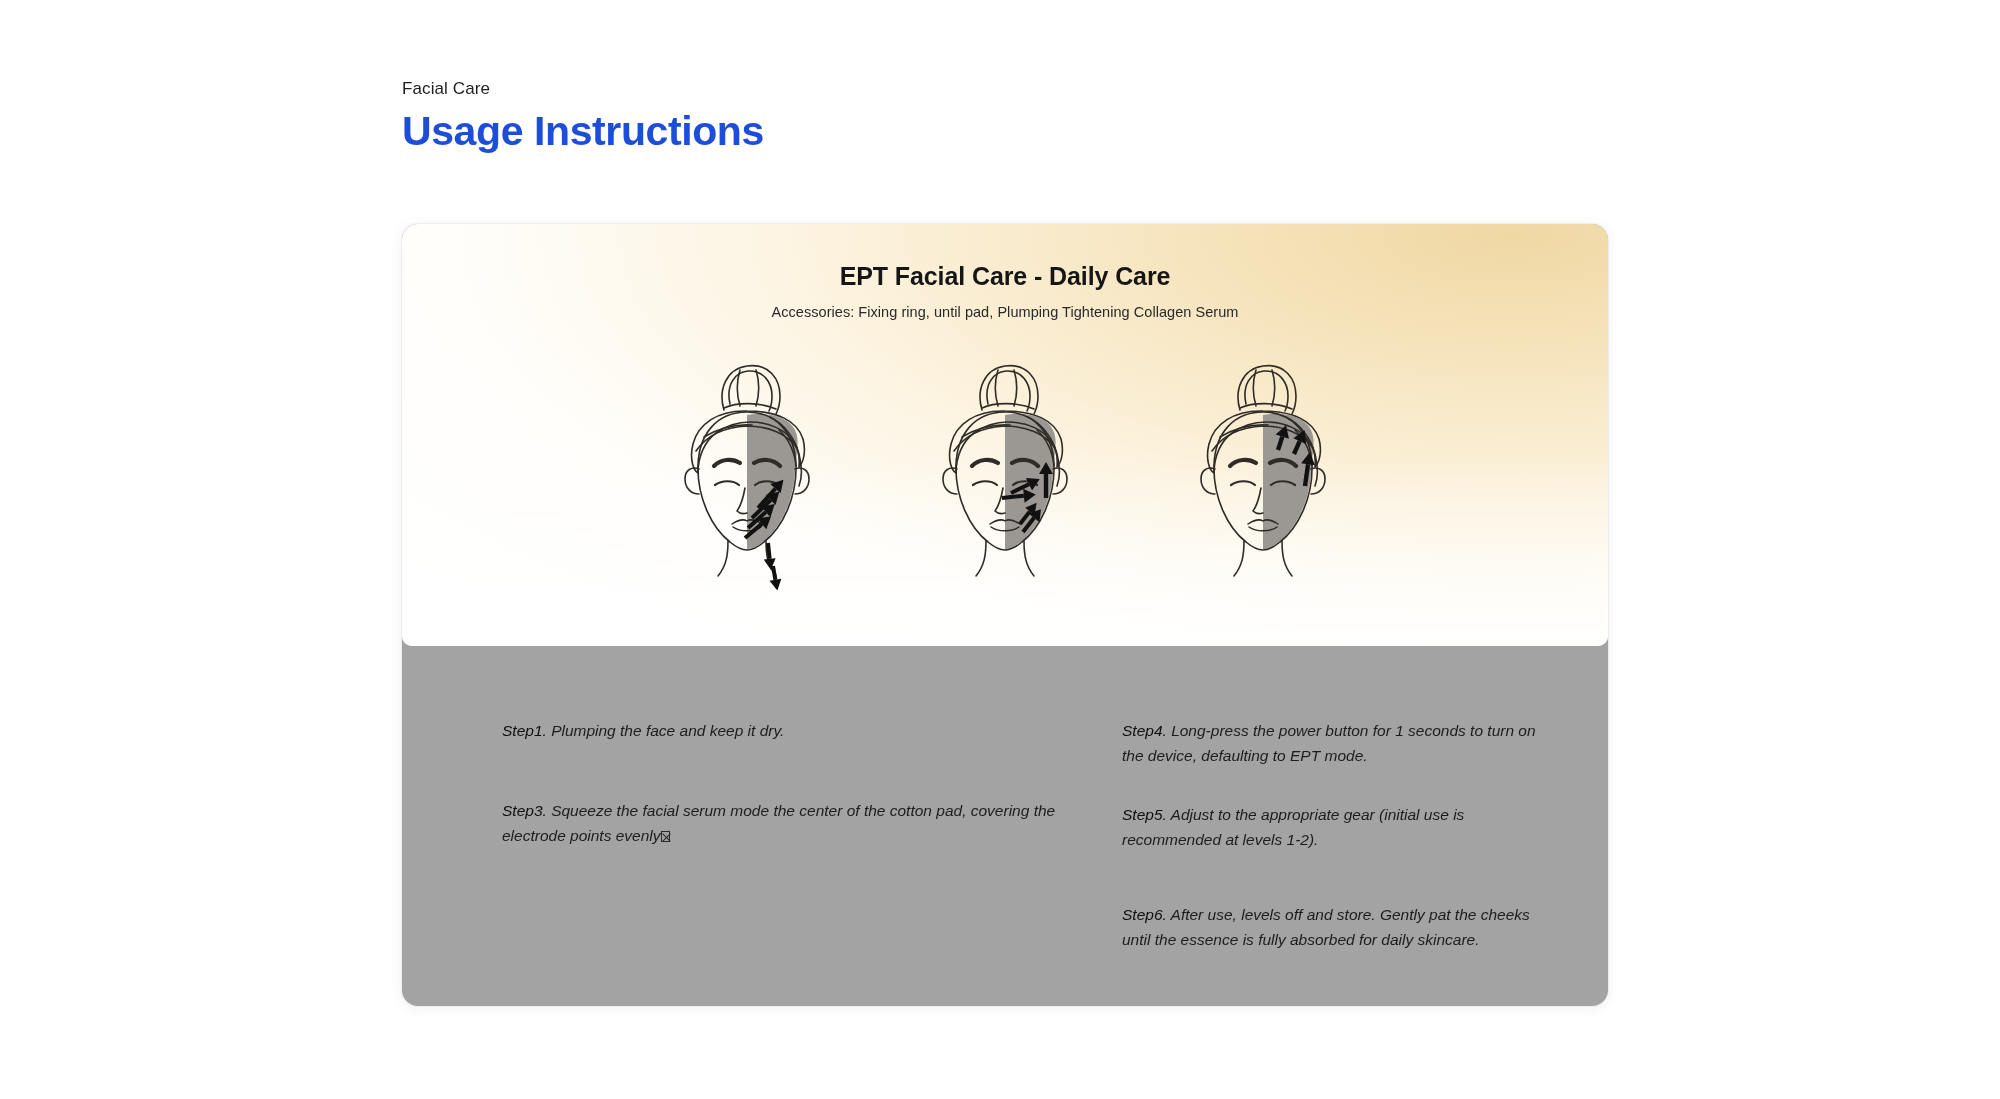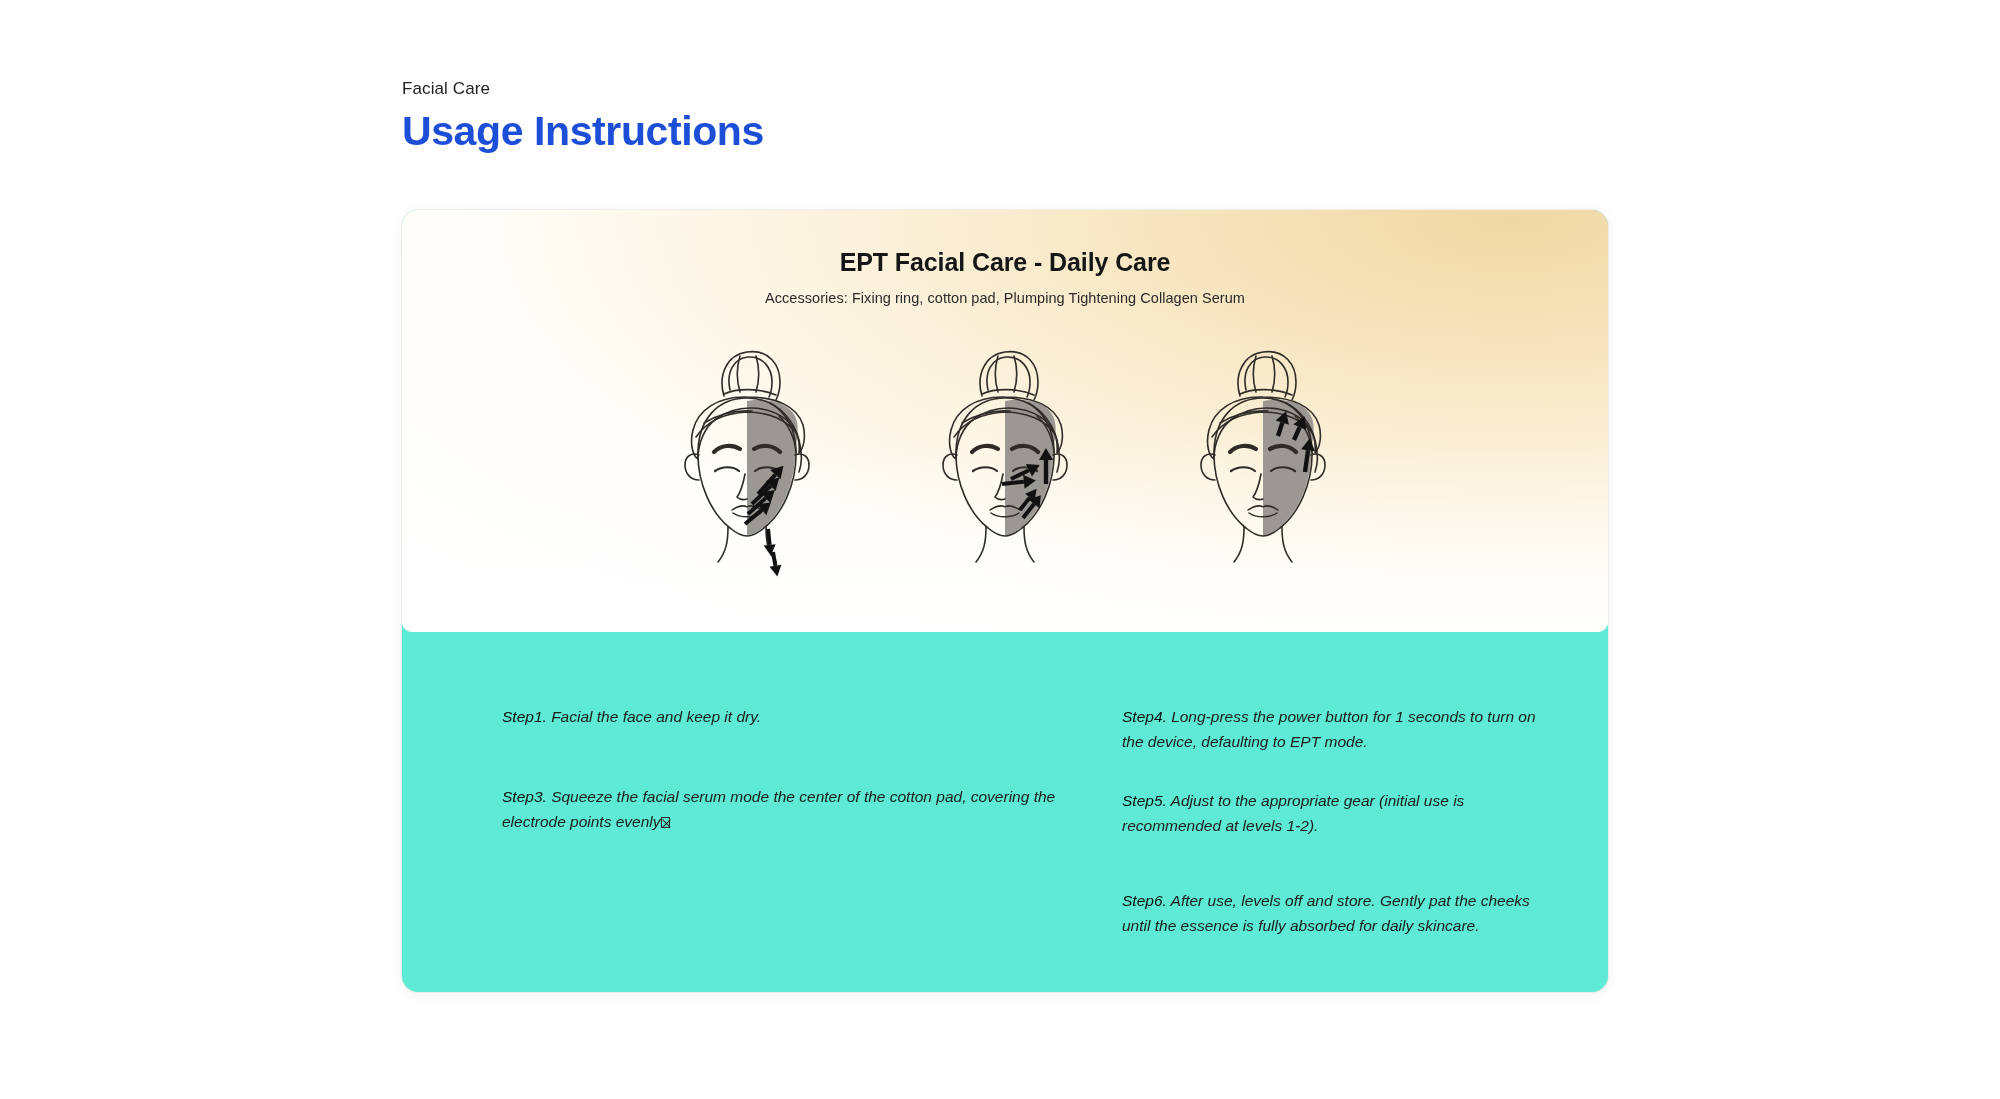--- a/index.html
+++ b/index.html
@@ -40,24 +40,24 @@
     line-height: 50px;
     font-weight: 700;
     color: #1d4ed8;
     letter-spacing: -0.4px;
   }
 
   
   .card {
     position: absolute;
     left: 402px;
-    top: 210px;
+    top: 224px;
     width: 1206px;
     height: 782px;
-    background: #5eead4;
+    background: #a3a3a3;
     border-radius: 16px;
     box-shadow: 0 2px 14px rgba(30, 25, 15, 0.065),
                 0 0 0 1px rgba(225, 220, 210, 0.28);
     overflow: hidden;
   }
 
   
   .hero {
     position: relative;
     width: 100%;
@@ -168,21 +168,21 @@
 
   <div class="page-header">
     <div class="eyebrow">Facial Care</div>
     <h1 class="page-title">Usage Instructions</h1>
   </div>
 
   <div class="card">
 
     <div class="hero">
       <div class="hero-title">EPT Facial Care - Daily Care</div>
-      <div class="hero-subtitle">Accessories: Fixing ring, cotton pad, Plumping Tightening Collagen Serum</div>
+      <div class="hero-subtitle">Accessories: Fixing ring, until pad, Plumping Tightening Collagen Serum</div>
 
       <div class="figures">
 
         <div class="figure">
           <svg viewBox="0 0 190 262" xmlns="http://www.w3.org/2000/svg">
             <g fill="none" stroke="#2f2b27" stroke-width="1.6" stroke-linecap="round" stroke-linejoin="round">
 
               <path d="M95 77 C124 77 142 97 143 126 C144 158 130 188 112 203 C106 208 100 211 95 211 Z" fill="#9b9894" stroke="none"></path>
               <path d="M95 77 C120 73 137 80 143 92 C147 100 146 112 143 126 L95 126 Z" fill="#9b9894" stroke="none"></path>
 
@@ -347,21 +347,21 @@
         </div>
 
       </div>
     </div>
 
     <div class="steps">
 
       <div class="steps-col col-left">
         <p class="step">
           <span class="step-label">Step1.</span>
-          <span class="step-text">Facial the face and keep it dry.</span>
+          <span class="step-text">Plumping the face and keep it dry.</span>
         </p>
         <p class="step">
           <span class="step-label">Step3.</span>
           <span class="step-text">Squeeze the facial serum mode the center of the cotton pad, covering the electrode points evenly</span><span class="tofu"></span>
         </p>
       </div>
 
       <div class="steps-col col-right">
         <p class="step">
           <span class="step-label">Step4.</span>

